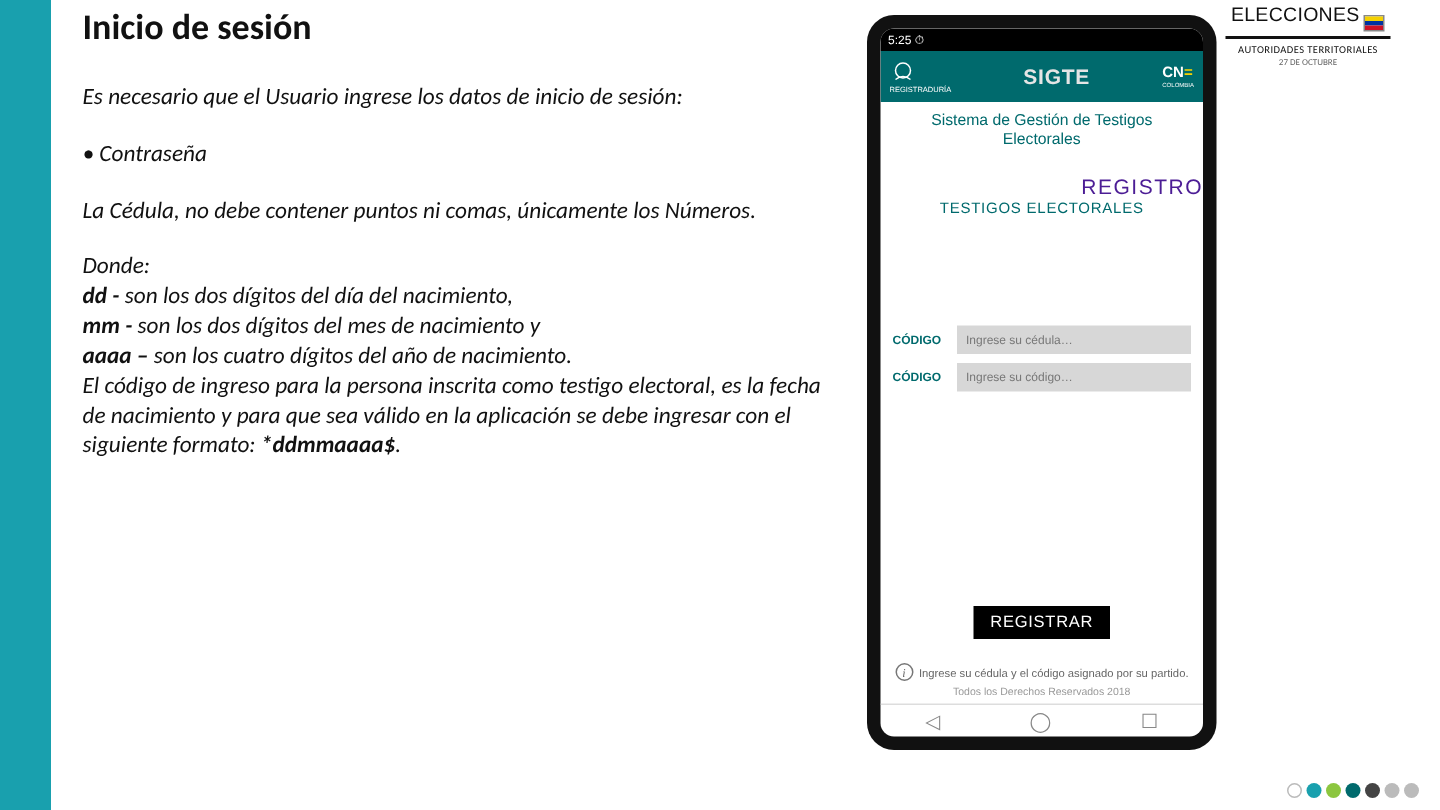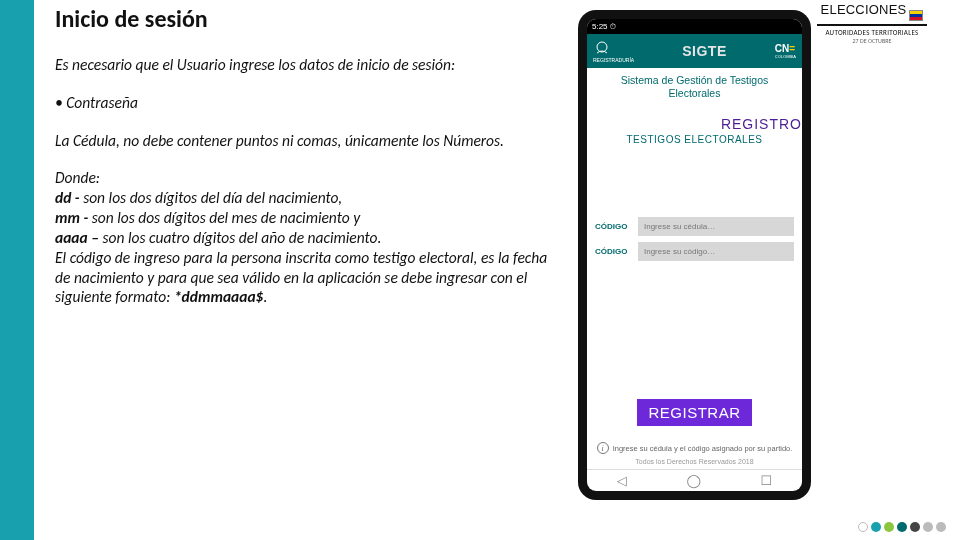--- a/index.html
+++ b/index.html
@@ -71,22 +71,22 @@
   }
   .fld-label {
     font-size: 8px; color: #006a6d; font-weight: bold; width: 38px;
   }
   .fld-input {
     flex: 1; height: 19px; background: #d7d7d7;
     font-size: 8px; color: #777; display:flex; align-items:center;
     padding-left: 6px;
   }
   .btn-reg {
-    align-self: center; background: #6d28d9; color:#fff;
-    font-size: 15px; padding: 5px 11px; letter-spacing: 0.5px;
+    align-self: center; background: #000000; color:#fff;
+    font-size: 11px; padding: 5px 11px; letter-spacing: 0.5px;
   }
   .hint {
     display:flex; align-items:center; gap:4px; justify-content:center;
     font-size: 7.5px; color:#666; padding-top: 2px;
   }
   .footer {
     text-align:center; font-size:7px; color:#999; padding: 4px 0;
   }
   .navbar {
     height: 22px; border-top:1px solid #ddd;

